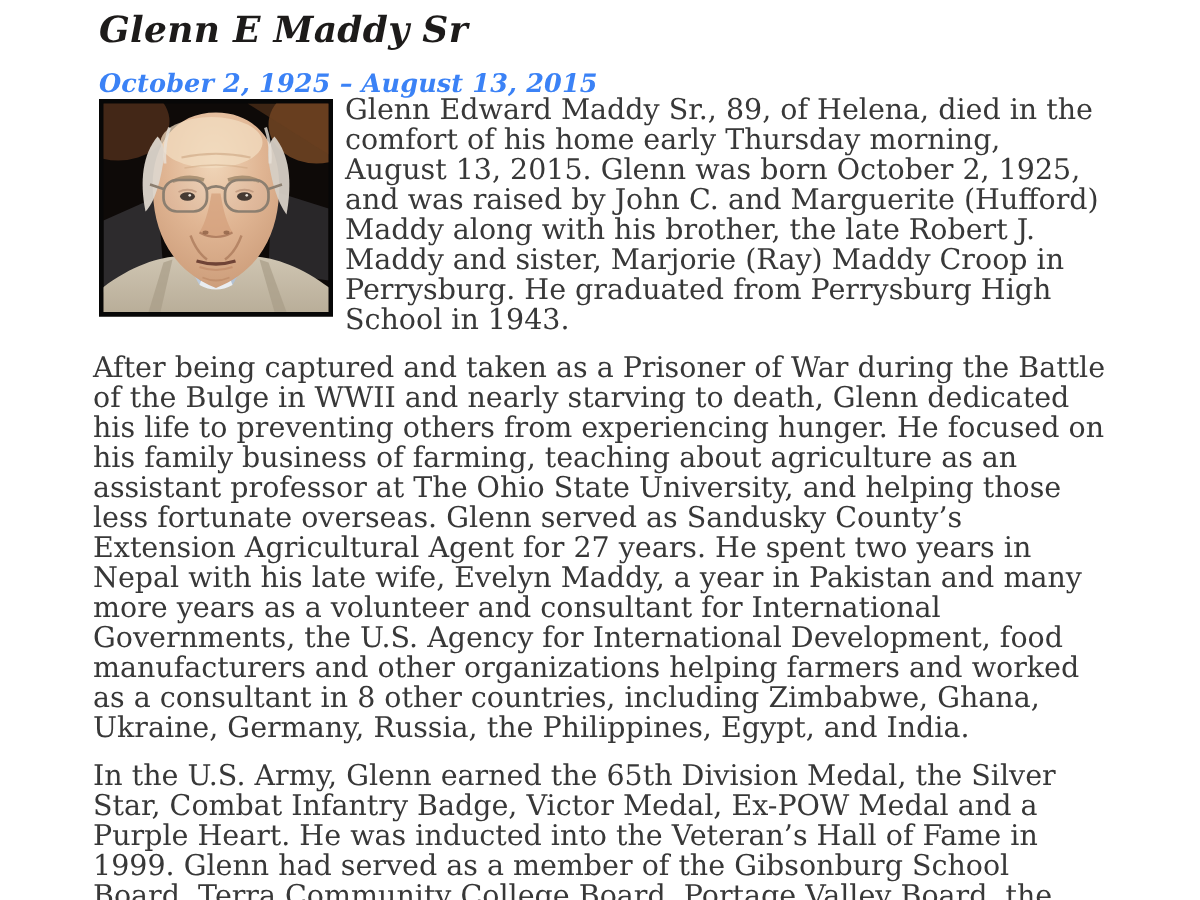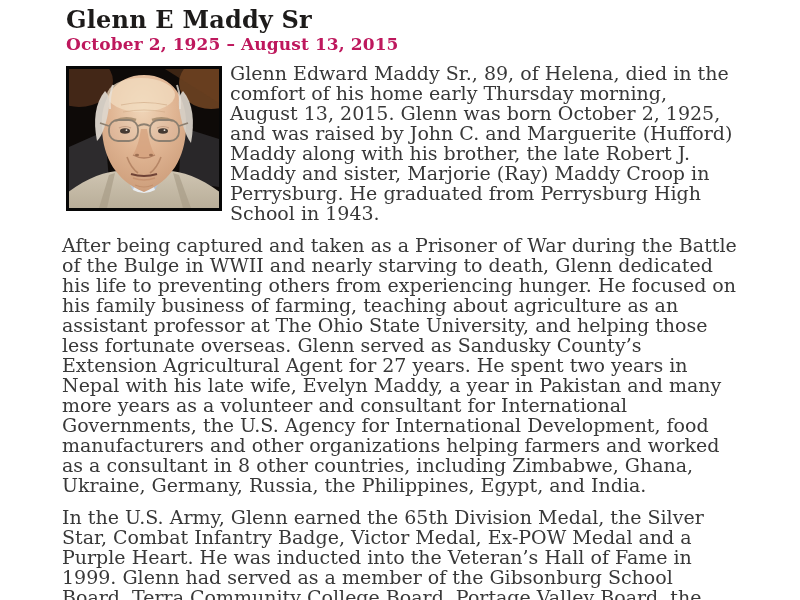--- a/index.html
+++ b/index.html
@@ -11,34 +11,35 @@
     height: 600px;
     background: #ffffff;
     overflow: hidden;
     position: relative;
     font-family: "DejaVu Serif", "Liberation Serif", serif;
   }
   .header-block {
     position: absolute;
     left: 66px;
     top: 7px;
+    font-style: italic;
   }
   .page-title {
     font-size: 24px;
     font-weight: bold;
     color: #1d1b1a;
     line-height: 1.1;
     letter-spacing: 0.2px;
     margin: 0;
   }
   .life-dates {
     font-size: 17px;
     font-weight: bold;
-    color: #be185d;
-    margin-top: 1px;
+    color: #3b82f6;
+    margin-top: 13px;
     letter-spacing: 0.1px;
   }
   .obituary-body {
     position: absolute;
     left: 62px;
     top: 63px;
     width: 676px;
     font-size: 19px;
     line-height: 20px;
     color: #383838;

